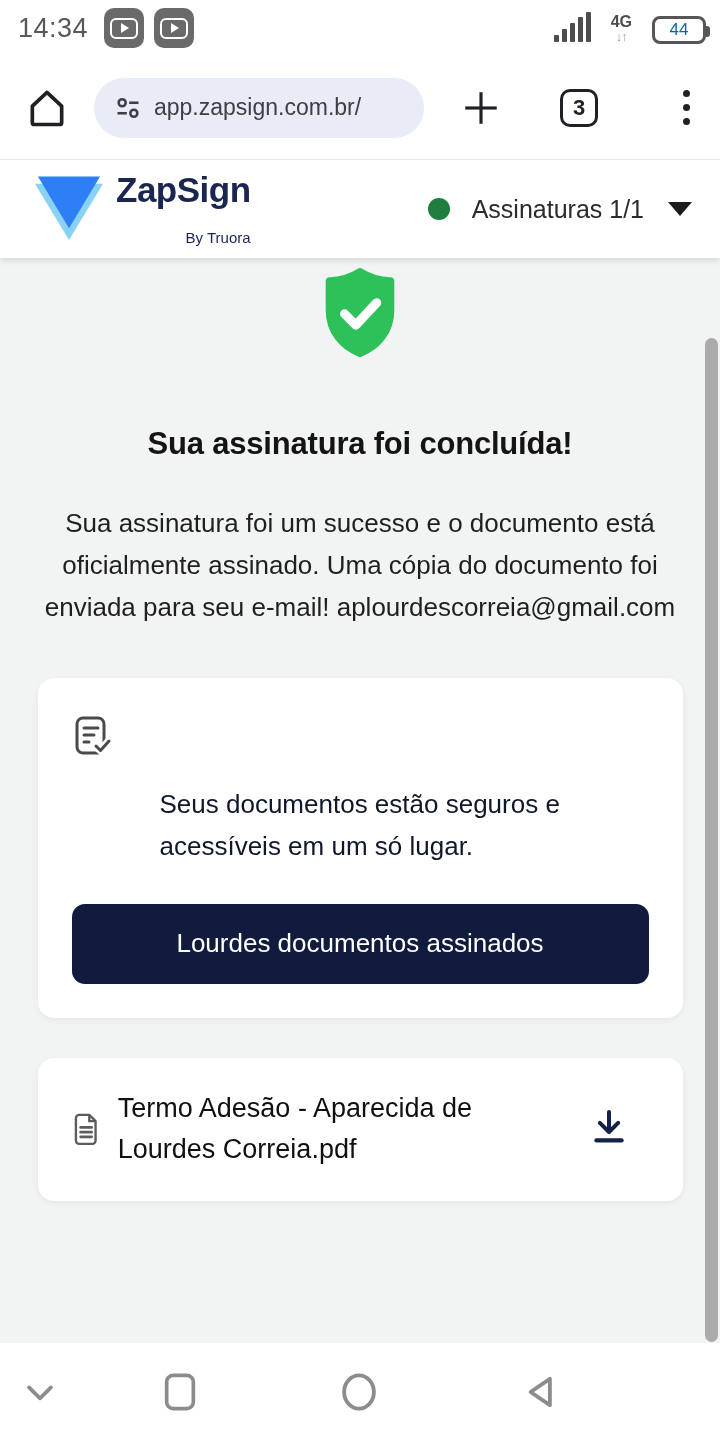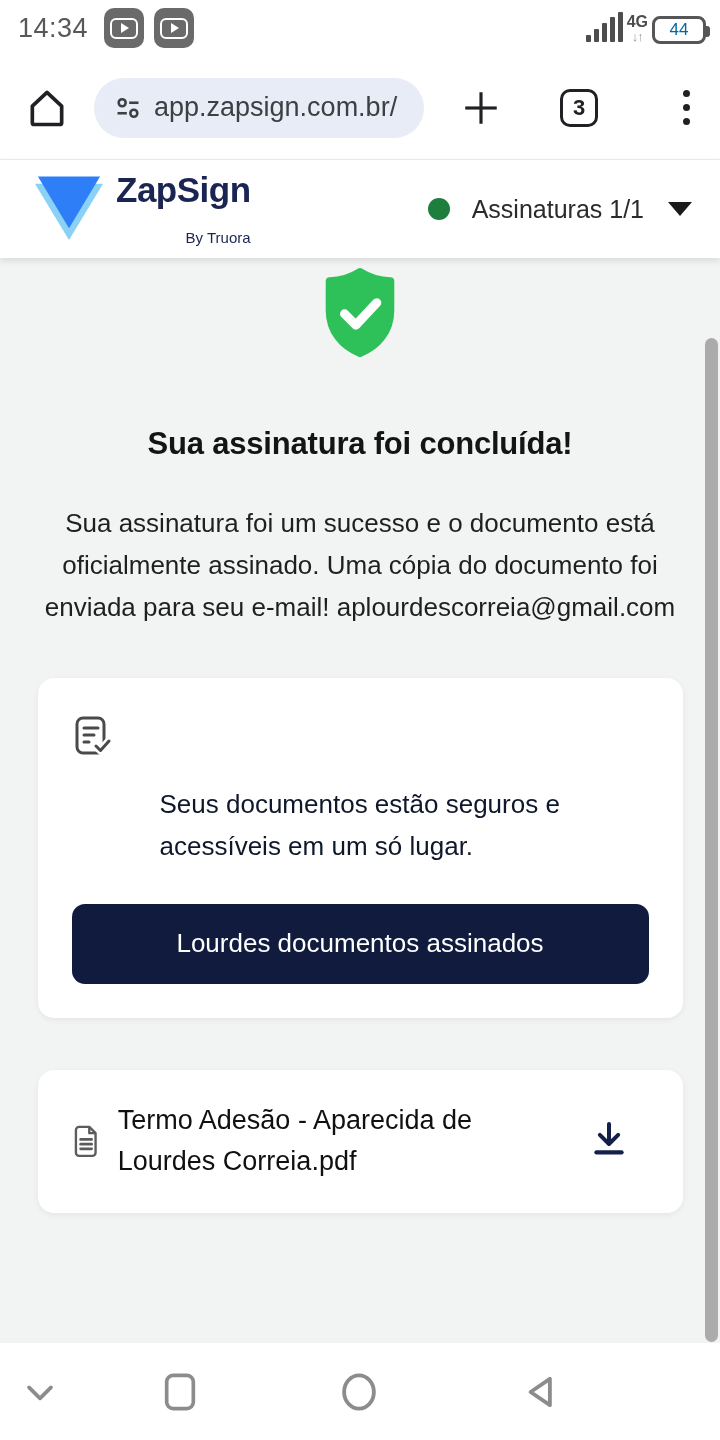--- a/index.html
+++ b/index.html
@@ -24,21 +24,21 @@
     display: flex; align-items: center; justify-content: center;
   }
   .play-inner {
     width: 28px; height: 21px; border: 2px solid #fff; border-radius: 6px;
     display: flex; align-items: center; justify-content: center;
   }
   .play-tri {
     width: 0; height: 0; border-left: 8px solid #fff;
     border-top: 5px solid transparent; border-bottom: 5px solid transparent; margin-left: 2px;
   }
-  .status-right { margin-left: auto; display: flex; align-items: flex-start; gap: 4px; }
+  .status-right { margin-left: auto; display: flex; align-items: flex-start; gap: 20px; }
   .sig-bars { display: flex; align-items: flex-end; gap: 3px; height: 30px; padding-top: 4px; }
   .sig-bars i { display: block; width: 5px; background: #4d4d4d; border-radius: 1px; }
   .net-wrap { display: flex; flex-direction: column; align-items: center; line-height: 1; margin-top: 2px; }
   .net-type { font-size: 16px; font-weight: bold; color: #4d4d4d; }
   .net-arrows { font-size: 13px; color: #9a9a9a; letter-spacing: -1px; }
   .battery {
     margin-top: 4px; width: 54px; height: 28px; border: 3px solid #565656; border-radius: 8px;
     display: flex; align-items: center; justify-content: center; position: relative;
   }
   .battery span { font-size: 17px; color: #0369a1; }
@@ -50,21 +50,21 @@
   
   .browser-bar {
     height: 103px; background: #fff; display: flex; align-items: center;
     padding: 0 24px 0 22px; flex: 0 0 auto;
   }
   .home-btn { width: 50px; height: 50px; display:flex; align-items:center; justify-content:center; }
   .url-pill {
     margin-left: 22px; width: 330px; height: 60px; border-radius: 30px; background: #e7ecf6;
     display: flex; align-items: center; padding: 0 20px; gap: 12px;
   }
-  .url-text { font-size: 27px; color: #3c4043; white-space: nowrap; }
+  .url-text { font-size: 23px; color: #3c4043; white-space: nowrap; }
   .plus-btn { margin-left: 34px; width: 46px; height: 46px; display:flex; align-items:center; justify-content:center; }
   .tab-btn {
     margin-left: 56px; width: 38px; height: 38px; border: 3.5px solid #202124; border-radius: 10px;
     display: flex; align-items: center; justify-content: center;
   }
   .tab-count { font-size: 22px; font-weight: bold; color: #202124; }
   .kebab { margin-left: auto; display: flex; flex-direction: column; gap: 7px; padding: 6px; }
   .kebab i { width: 7px; height: 7px; border-radius: 50%; background: #202124; display:block; }
 
   
@@ -111,21 +111,21 @@
   .card-docs-desc {
     margin-top: 26px; margin-left: 88px; font-size: 26px; color: #0f172a; line-height: 1.6;
   }
   .primary-btn {
     margin-top: 36px; width: 100%; height: 80px; background: #111b3e; border: none;
     border-radius: 13px; color: #fff; font-size: 26px; font-family: "Liberation Sans", sans-serif;
     display: flex; align-items: center; justify-content: center; cursor: pointer;
   }
 
   .card-file {
-    margin-top: 52px; padding: 30px 34px; display: flex; align-items: center; gap: 18px;
+    margin-top: 40px; padding: 30px 34px; display: flex; align-items: center; gap: 18px;
   }
   .file-name { flex: 1 1 auto; font-size: 27px; color: #101010; line-height: 1.55; padding-left: 0px; }
   .download-btn { padding: 6px; margin-right: 14px; }
 
   
   .nav-bar { height: 97px; background: #fff; position: relative; flex: 0 0 auto; }
   .nav-item { position: absolute; top: 0; height: 100%; display: flex; align-items: center; justify-content: center; width: 60px; }
   .nav-chevron { left: 10px; }
   .nav-square { left: 150px; }
   .nav-circle { left: 329px; }

